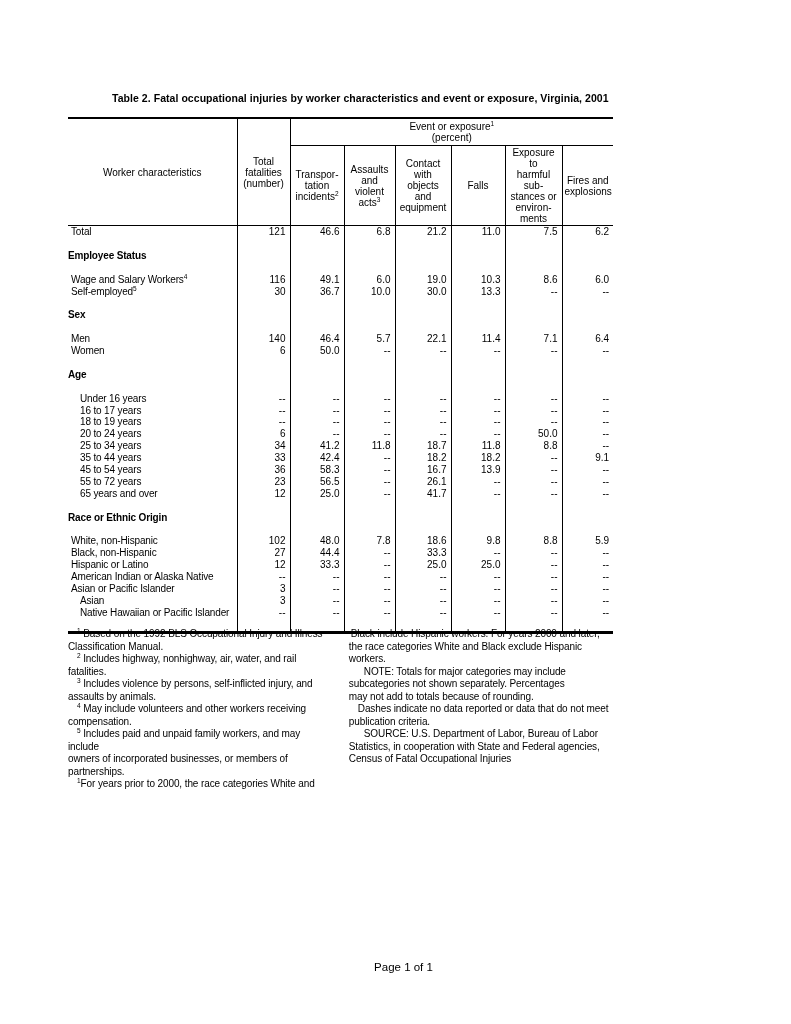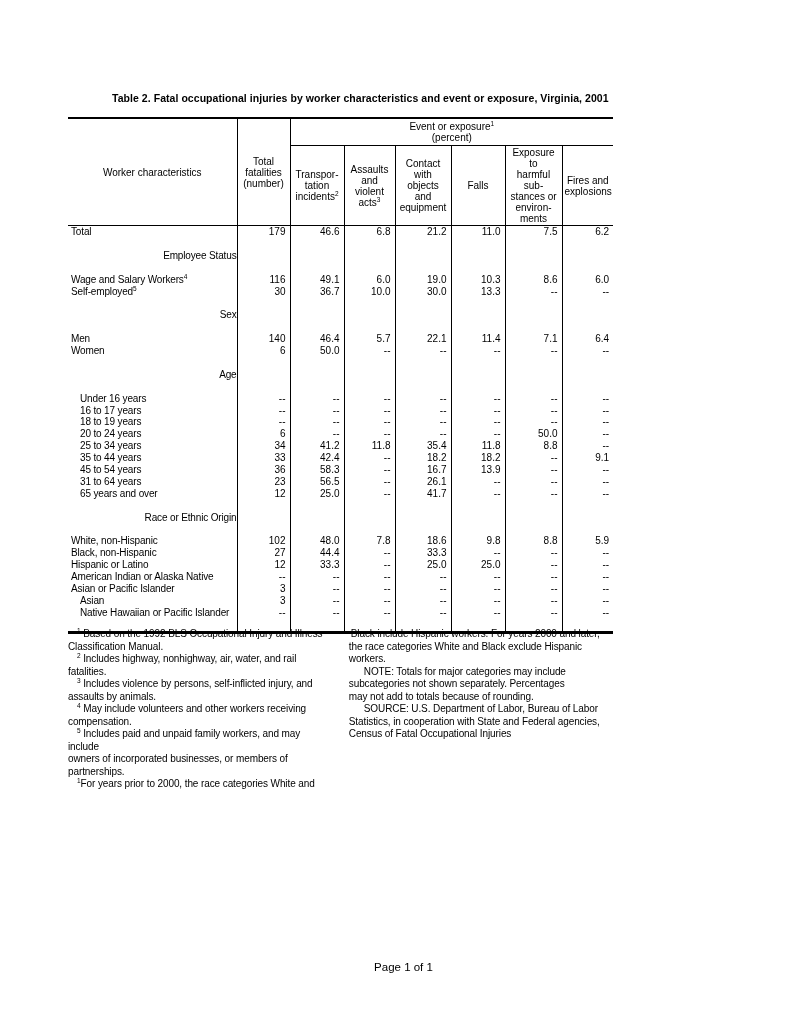--- a/index.html
+++ b/index.html
@@ -26,21 +26,21 @@
   .hdr-bottom{border-bottom:1.5px solid #000;}
   .group-th{border-bottom:1px solid #000;height:26px;padding:0;}
   .col-head{height:55px;}
   .worker-head{height:auto;}
   td{
     font-size:10px;line-height:11.9px;height:11.9px;
     padding:0;vertical-align:bottom;overflow:visible;white-space:nowrap;
   }
   td.lbl{text-align:left;padding-left:3px;letter-spacing:-0.15px;}
   td.lbl.ind{padding-left:12px;margin-top:36px;}
-  td.lbl.sec{text-align:right;font-weight:normal;padding-left:0;}
+  td.lbl.sec{text-align:left;font-weight:bold;padding-left:0;}
   td.num{text-align:right;padding-right:4px;border-left:1.5px solid #000;}
   sup{font-size:6.5px;vertical-align:super;line-height:0;}
   .footnotes{
     position:absolute;left:68px;top:628px;width:562px;
     display:flex;font-size:10px;line-height:12.5px;
   }
   .fn-col-left{width:272px;}
   .fn-col-right{width:290px;margin-left:17px;}
   p.fn{margin:0;white-space:pre-line;letter-spacing:-0.1px;}
   p.fn.i0{text-indent:2px;}
@@ -91,21 +91,21 @@
 stances or
 environ-
 ments</th>
           <th class="b-left hdr-bottom col-head">Fires and
 explosions</th>
         </tr>
       </thead>
     <tbody id="tbody">
         <tr>
           <td class="lbl">Total</td>
-          <td class="num">179</td>
+          <td class="num">121</td>
           <td class="num">46.6</td>
           <td class="num">6.8</td>
           <td class="num">21.2</td>
           <td class="num">11.0</td>
           <td class="num">7.5</td>
           <td class="num">6.2</td>
         </tr>
         <tr>
           <td class="lbl"></td>
           <td class="num"></td>
@@ -274,21 +274,21 @@
           <td class="num">--</td>
           <td class="num">--</td>
           <td class="num">50.0</td>
           <td class="num">--</td>
         </tr>
         <tr>
           <td class="lbl ind">25 to 34 years</td>
           <td class="num">34</td>
           <td class="num">41.2</td>
           <td class="num">11.8</td>
-          <td class="num">35.4</td>
+          <td class="num">18.7</td>
           <td class="num">11.8</td>
           <td class="num">8.8</td>
           <td class="num">--</td>
         </tr>
         <tr>
           <td class="lbl ind">35 to 44 years</td>
           <td class="num">33</td>
           <td class="num">42.4</td>
           <td class="num">--</td>
           <td class="num">18.2</td>
@@ -300,21 +300,21 @@
           <td class="lbl ind">45 to 54 years</td>
           <td class="num">36</td>
           <td class="num">58.3</td>
           <td class="num">--</td>
           <td class="num">16.7</td>
           <td class="num">13.9</td>
           <td class="num">--</td>
           <td class="num">--</td>
         </tr>
         <tr>
-          <td class="lbl ind">31 to 64 years</td>
+          <td class="lbl ind">55 to 72 years</td>
           <td class="num">23</td>
           <td class="num">56.5</td>
           <td class="num">--</td>
           <td class="num">26.1</td>
           <td class="num">--</td>
           <td class="num">--</td>
           <td class="num">--</td>
         </tr>
         <tr>
           <td class="lbl ind">65 years and over</td>
@@ -454,19 +454,21 @@
 partnerships.</p>
       <p class="fn i1"><sup>1</sup>For years prior to 2000, the race categories White and</p>
     </div>
   <div class="fn-col-right" id="fn-right">
       <p class="fn i0">Black include Hispanic workers. For years 2000 and later,
 the race categories White and Black exclude Hispanic
 workers.</p>
       <p class="fn i2">NOTE: Totals for major categories may include
 subcategories not shown separately.  Percentages
 may not add to totals because of rounding.</p>
+      <p class="fn i1">Dashes indicate no data reported or data that do not meet
+publication criteria.</p>
       <p class="fn i2">SOURCE:  U.S. Department of Labor, Bureau of Labor
 Statistics, in cooperation with State and Federal agencies,
 Census of Fatal Occupational Injuries</p>
     </div>
 </div>
 
 <div class="pagefoot">Page 1 of 1</div>
 
 </body></html>

